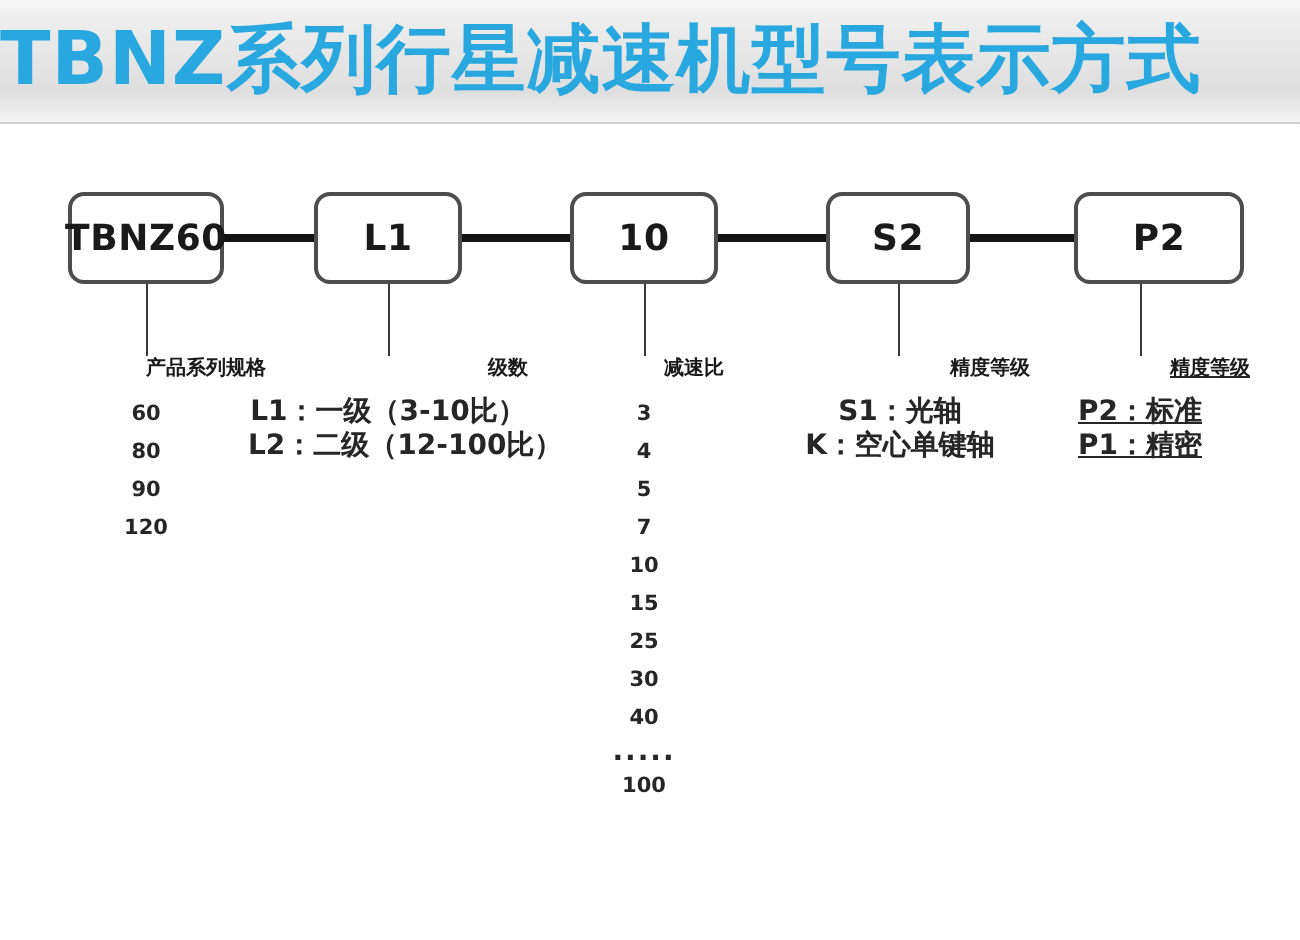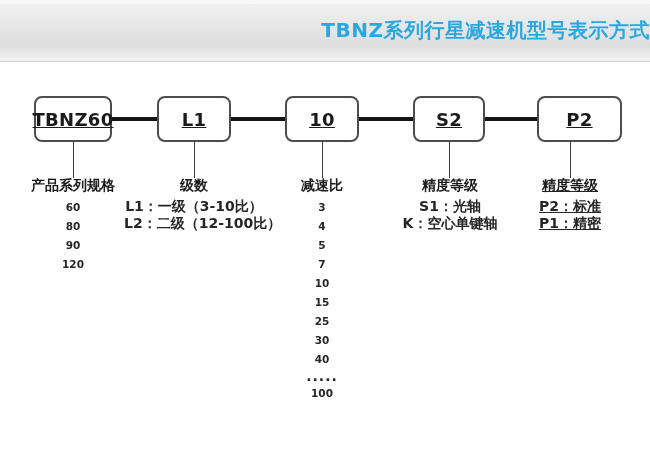--- a/index.html
+++ b/index.html
@@ -18,60 +18,59 @@
     background:linear-gradient(to bottom,#f2f2f2 0%,#e6e6e6 45%,#dedede 75%,#f4f4f4 100%);
     border-bottom:1px solid #cfcfcf;
     box-sizing:border-box;
   }
   .header-band:before{
     content:"";position:absolute;left:0;top:0;width:650px;height:4px;
     background:#f7f7f7;
   }
   .page-title{
     position:absolute;left:0;top:10px;width:650px;
-    text-align:right;
-    font-size:20px;
+    text-align:left;
+    font-size:37px;
     font-weight:bold;
     color:#29a8e0;
     letter-spacing:0.5px;
     line-height:40px;
     white-space:nowrap;
   }
 
   
   .chain{position:absolute;left:0;top:96px;width:650px;height:46px;}
   .node-box{
     position:absolute;top:0;height:46px;
     border:2px solid #4d4d4d;
     border-radius:8px;
     background:#ffffff;
     box-sizing:border-box;
     display:flex;align-items:center;justify-content:center;
     font-size:18px;font-weight:bold;color:#1a1a1a;
     letter-spacing:0.3px;
-    text-decoration:underline;
   }
   .connector{
     position:absolute;top:21px;height:4px;background:#141414;
   }
 
   
   .drop{
     position:absolute;width:1px;background:#3a3a3a;top:142px;height:36px;
   }
 
   
   .col{
     position:absolute;top:178px;
     text-align:center;
     color:#262626;
   }
   .col-head{
-    font-size:14px;font-weight:bold;color:#1a1a1a;
-    line-height:14px;margin-bottom:6px;white-space:nowrap;
+    font-size:10px;font-weight:bold;color:#1a1a1a;
+    line-height:14px;margin-bottom:6px;white-space:nowrap;text-align:right;
   }
   .col-item{
     font-size:14px;font-weight:bold;color:#262626;
     line-height:17px;white-space:nowrap;
   }
   .col-item.num{font-size:10.5px;line-height:19px;}
   .col-item.dots{letter-spacing:1px;line-height:15px;}
 </style>
 </head>
 <body>

